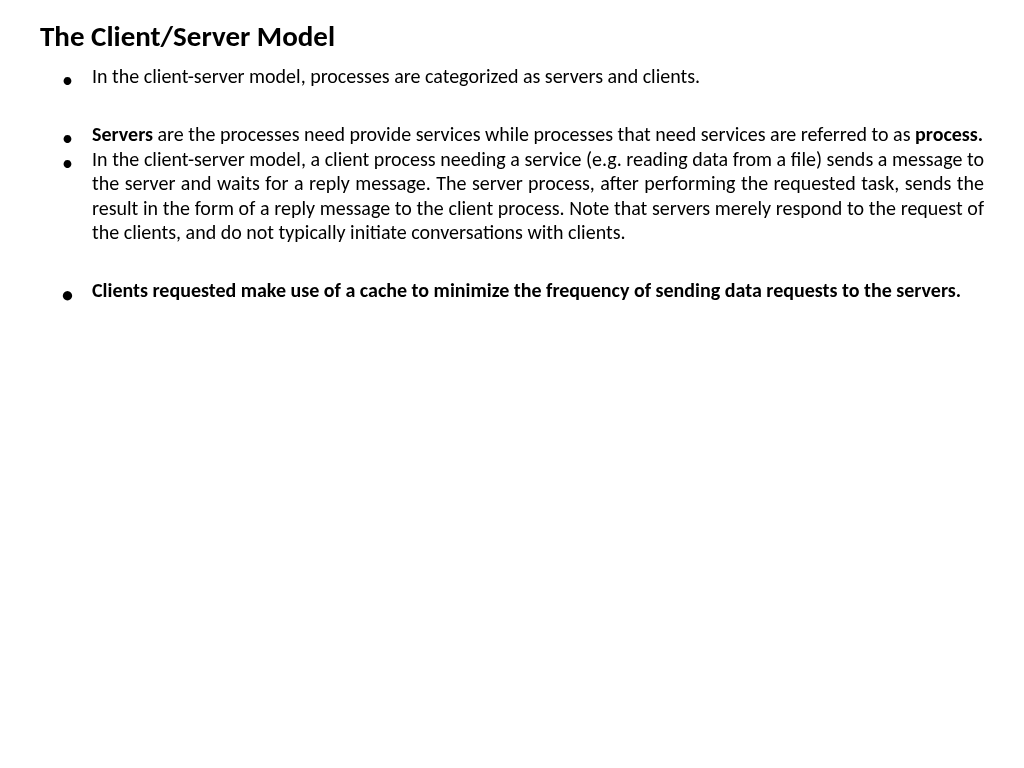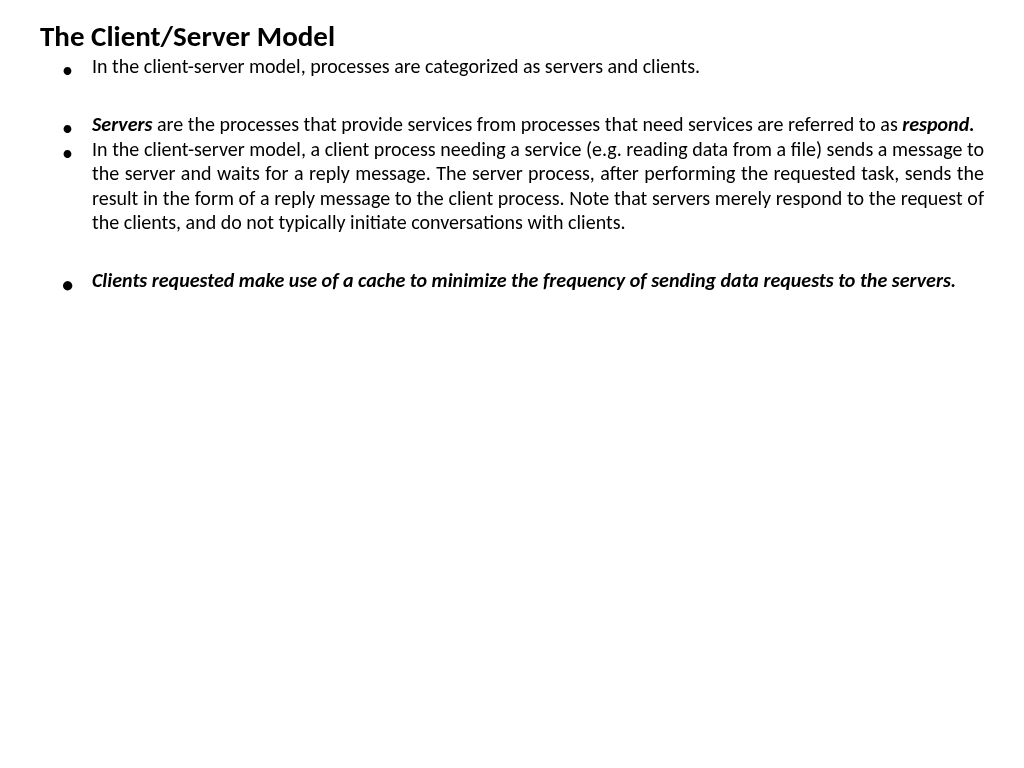--- a/index.html
+++ b/index.html
@@ -7,20 +7,21 @@
     width: 1024px;
     height: 768px;
     background: #ffffff;
     font-family: Calibri, "Segoe UI", Arial, sans-serif;
     color: #000000;
     padding: 18px 40px 40px 40px;
   }
   h1 {
     font-size: 29px;
     font-weight: bold;
+    margin-bottom: 10px;
   }
   ul {
     list-style: none;
     padding-left: 0;
   }
   li {
     position: relative;
     padding-left: 52px;
     font-size: 20px;
     line-height: 1.22;
@@ -32,35 +33,35 @@
     content: "•";
     position: absolute;
     left: 22px;
     top: 0;
     font-size: 22px;
     line-height: 1.5;
   }
   .gap {
     height: 34px;
   }
-  .bolditalic { font-weight: bold; font-style: italic; }
+  .bolditalic { font-weight: bold; }
 </style>
 </head>
 <body>
 
 <h1>The Client/Server Model</h1>
 
 <ul>
   <li>In the client-server model, processes are categorized as servers and clients.</li>
 </ul>
 
 <div class="gap"></div>
 
 <ul>
-  <li><span class="bolditalic">Servers</span><span> are the processes that provide services from processes that need services are referred to as </span><span class="bolditalic">respond.</span></li>
+  <li><span class="bolditalic">Servers</span><span> are the processes need provide services while processes that need services are referred to as </span><span class="bolditalic">process.</span></li>
   <li>In the client-server model, a client process needing a service (e.g. reading data from a file) sends a message to the server and waits for a reply message. The server process, after performing the requested task, sends the result in the form of a reply message to the client process. Note that servers merely respond to the request of the clients, and do not typically initiate conversations with clients.</li>
 </ul>
 
 <div class="gap"></div>
 
 <ul>
   <li class="bolditalic">Clients requested make use of a cache to minimize the frequency of sending data requests to the servers.</li>
 </ul>
 
 </body></html>

